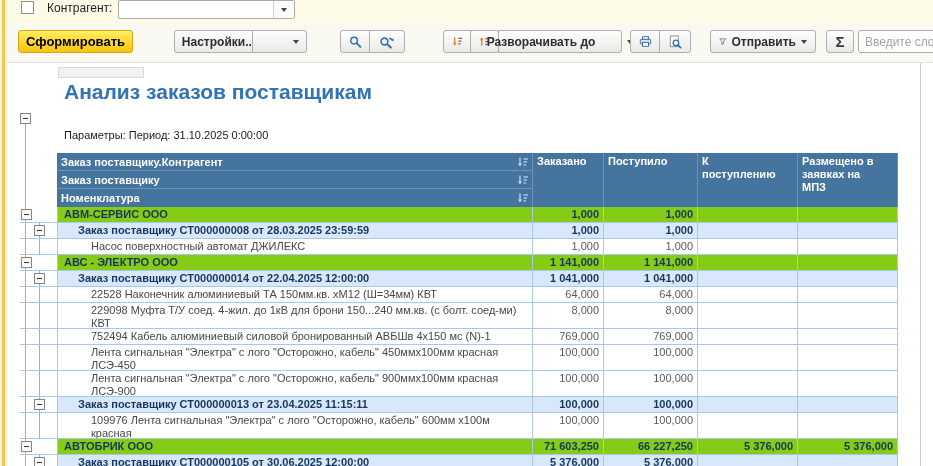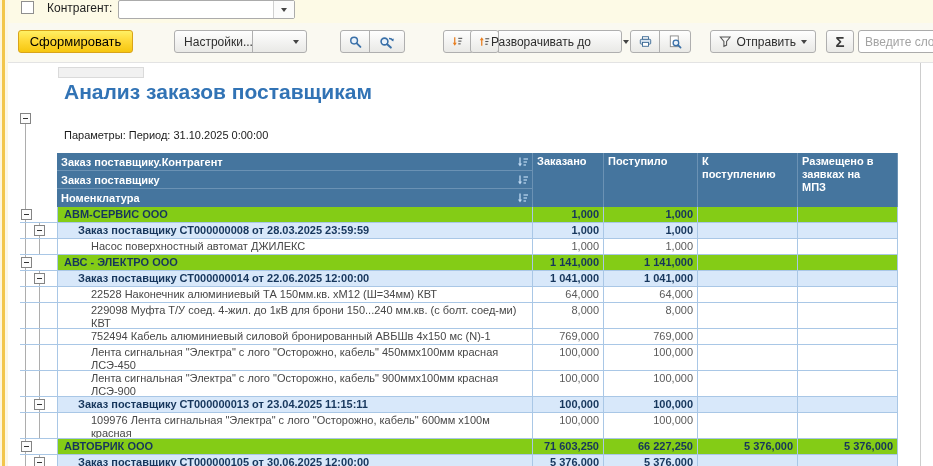--- a/index.html
+++ b/index.html
@@ -19,21 +19,21 @@
     border:1px solid #ABABAB; border-radius:2px; }
   .combo input { position:absolute; left:2px; top:1px; width:150px; height:15px; border:none; outline:none; font-size:12px; background:transparent; }
   .combo-btn { position:absolute; right:0; top:0; width:21px; height:17px; border-left:1px solid #D0D0D0;
     display:flex; align-items:center; justify-content:center; background:#FBFBFB; cursor:pointer; }
   .caret { width:0; height:0; border-left:3.5px solid transparent; border-right:3.5px solid transparent; border-top:4px solid #444; }
 
   
   .toolbar { position:absolute; left:0; top:23px; width:933px; height:39px; background:#FAF9F1; }
   .tbtn { position:absolute; top:7px; height:23px; border:1px solid #AFAFAF; border-radius:3px;
     background:linear-gradient(#FEFEFE,#E9E9E6); display:flex; align-items:center; justify-content:center;
-    gap:5px; font-size:12px; color:#2E2E2E; padding:0 8px; cursor:pointer; white-space:nowrap; }
+    gap:5px; font-size:12px; color:#2E2E2E; padding:0 8px; cursor:pointer; white-space:nowrap;font-weight:bold; }
   .grp-l { border-radius:3px 0 0 3px; }
   .grp-r { border-radius:0 3px 3px 0; margin-left:-1px;gap:32px; }
   .grp-m { margin-left:-1px; }
   .btn-generate { left:18px; width:115px; font-size:13px; color:#000;
     background:linear-gradient(#FFF064,#FFDA39 45%,#F6C60E); border:1px solid #D9A419; }
   .btn-settings { left:174px; width:89px; }
   .btn-variants { left:253px; width:55px; }
   .btn-search { left:340px; width:31px; }
   .btn-searchnext { left:370px; width:36px; }
   .btn-expandall { left:443px; width:29px; }
@@ -285,21 +285,21 @@
     <div class="cell val c1">1 141,000</div>
     <div class="cell val c2"></div>
     <div class="cell val c3"></div>
   </div>
           <div class="trow order">
     <div class="gut">
               <i class="vl vl1"></i>
               <i class="vl vl2"></i>
               <span class="exp order-exp"></span>
             </div>
-    <div class="cell name">Заказ поставщику СТ000000014 от 22.06.2025 12:00:00</div>
+    <div class="cell name">Заказ поставщику СТ000000014 от 22.04.2025 12:00:00</div>
     <div class="cell val c0">1 041,000</div>
     <div class="cell val c1">1 041,000</div>
     <div class="cell val c2"></div>
     <div class="cell val c3"></div>
   </div>
           <div class="trow item">
     <div class="gut">
               <i class="vl vl1"></i>
               <i class="vl vl2"></i>
             </div>

